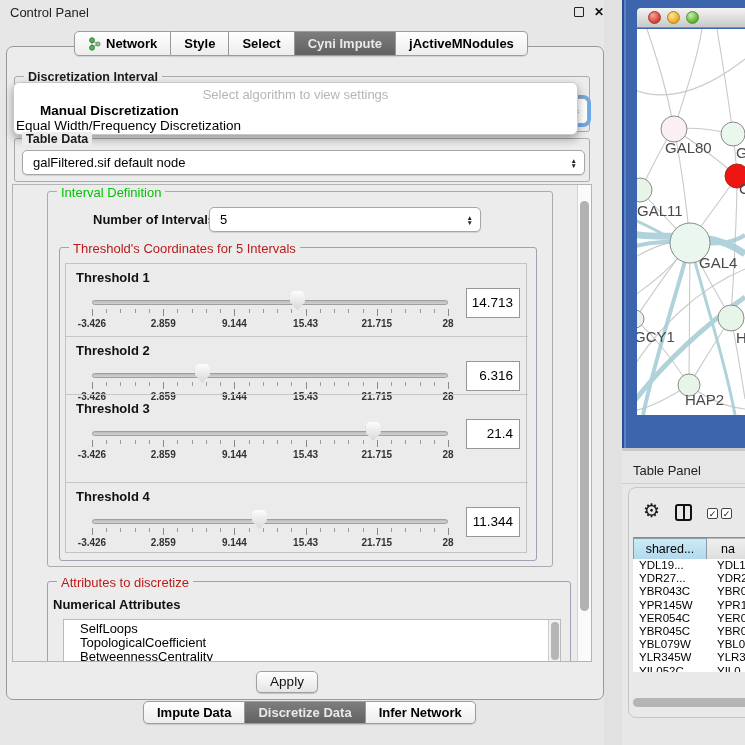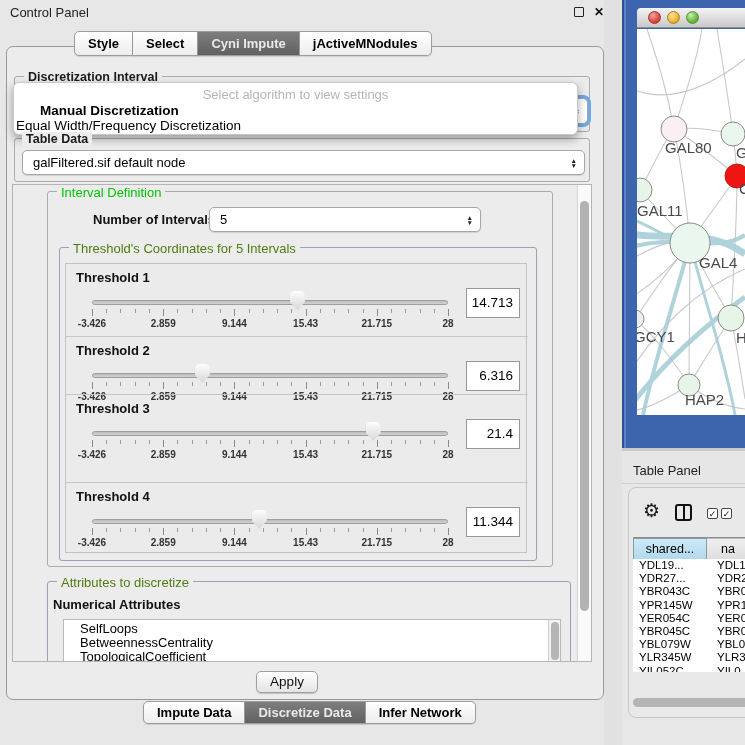--- a/index.html
+++ b/index.html
@@ -19,21 +19,21 @@
          display:flex; align-items:center; gap:5px; box-shadow:0 1px 1px rgba(0,0,0,.12); }
   .seg:first-child { border-left:1px solid #9c9c9c; border-radius:5px 0 0 5px; }
   .seg:last-child { border-radius:0 5px 5px 0; }
   .seg.sel { background:linear-gradient(#7e7e7e,#616161); color:#e9e9e9; }
 
   .main-panel { left:6px; top:46px; width:598px; height:654px; background:#ececec; border:1px solid #999; border-radius:7px; }
 
   .group { border:1px solid #ababab; border-radius:3px; }
   .gtitle { position:absolute; background:#ececec; padding:0 4px; font-size:12.5px; font-weight:bold; color:#1c1c1c; white-space:nowrap; }
   .gtitle.green { color:#00c400; font-weight:normal; font-size:13px; }
-  .gtitle.blue  { color:#4d7c0f; font-weight:normal; font-size:13px; }
+  .gtitle.blue  { color:#b91c1c; font-weight:normal; font-size:13px; }
 
   .combo { position:absolute; background:#fff; border:1px solid #a6a6a6; border-radius:5px; box-shadow:0 1px 1px rgba(0,0,0,.12); }
   .combo .val { position:absolute; left:10px; top:0; bottom:0; display:flex; align-items:center; font-size:13px; color:#000; }
   .stepper { position:absolute; right:7px; top:50%; transform:translateY(-50%); display:flex; flex-direction:column; align-items:center; font-size:6.5px; line-height:5px; color:#222; }
   .focusring { box-shadow:0 0 0 3px #6ea8e6; }
 
   .popup { left:13px; top:82px; width:565px; height:53px; background:#fff; border:1px solid #c9c9c9; border-radius:6px;
            box-shadow:0 4px 10px rgba(0,0,0,.35); z-index:10; overflow:hidden; }
   .popup .hint { position:absolute; left:0; right:0; top:4px; text-align:center; color:#b5b5b5; font-size:13px; }
   .popup .opt  { position:absolute; left:1px; right:1px; height:15px; font-size:13.5px; color:#000; padding-left:1px; white-space:nowrap; }
@@ -97,20 +97,29 @@
 
 <div id="root">
 
   <div class="abs titlebar-text">Control Panel</div>
   <div class="abs win-btn" style="left:572px;">
       <div class="float-glyph"></div>
     </div>
   <div class="abs win-btn" style="left:592px; font-weight:bold;">✕</div>
 
   <div class="abs segbar" style="left:74px; top:31px;">
+    <div class="seg">
+      <svg width="13" height="14" viewBox="0 0 13 14">
+        <path d="M4 4 L4 10 M4 4 L10 7 M4 10 L10 7" stroke="#8a8a8a" stroke-width="1" fill="none"></path>
+        <circle cx="4" cy="3.2" r="2.4" fill="#57b757" stroke="#2f7d2f"></circle>
+        <circle cx="4" cy="10.8" r="2.4" fill="#57b757" stroke="#2f7d2f"></circle>
+        <circle cx="10" cy="7" r="2" fill="#8fcf8f" stroke="#4f8f4f"></circle>
+      </svg>
+      <span>Network</span>
+    </div>
     <div class="seg">
         <span>Style</span>
       </div>
     <div class="seg">
         <span>Select</span>
       </div>
     <div class="seg sel">
         <span>Cyni Impute</span>
       </div>
     <div class="seg">
@@ -322,22 +331,22 @@
         <div class="thumb" style="left: 185.82px;"></div>
         <div class="vbox">11.344</div>
       </div>
     </div>
 
     <div class="abs group" style="left:34px; top:396px; width:524px; height:100px; border-color:#9f9fb5;"></div>
     <div class="gtitle blue" style="left:44px; top:390px;">Attributes to discretize</div>
     <div class="abs" style="left:40px; top:412px; font-weight:bold; font-size:13px;">Numerical Attributes</div>
     <div class="listbox" style="left:50px; top:434px; width:498px; height:60px;">
       <div class="li" style="padding-top:2px;">SelfLoops</div>
+      <div class="li">TopologicalCoefficient</div>
       <div class="li">BetweennessCentrality</div>
-      <div class="li">TopologicalCoefficient</div>
       <div class="abs" style="right:0; top:0; width:12px; height:100%; background:#f2f2f2; border-left:1px solid #ccc;">
         <div class="abs" style="left:1.5px; top:2px; width:8px; height:38px; background:#b5b5b5; border-radius:4px;"></div>
       </div>
     </div>
 
     <div class="vtrack">
       <div class="vthumb" style="top:16px; height:410px;"></div>
     </div>
   </div>
 

